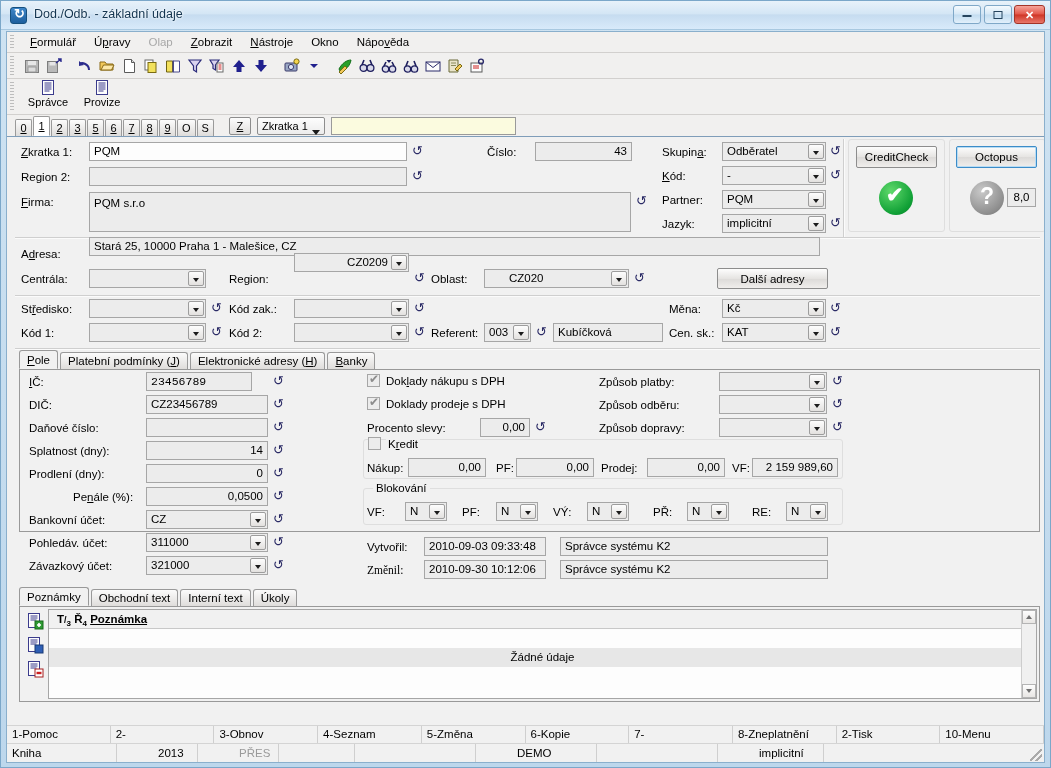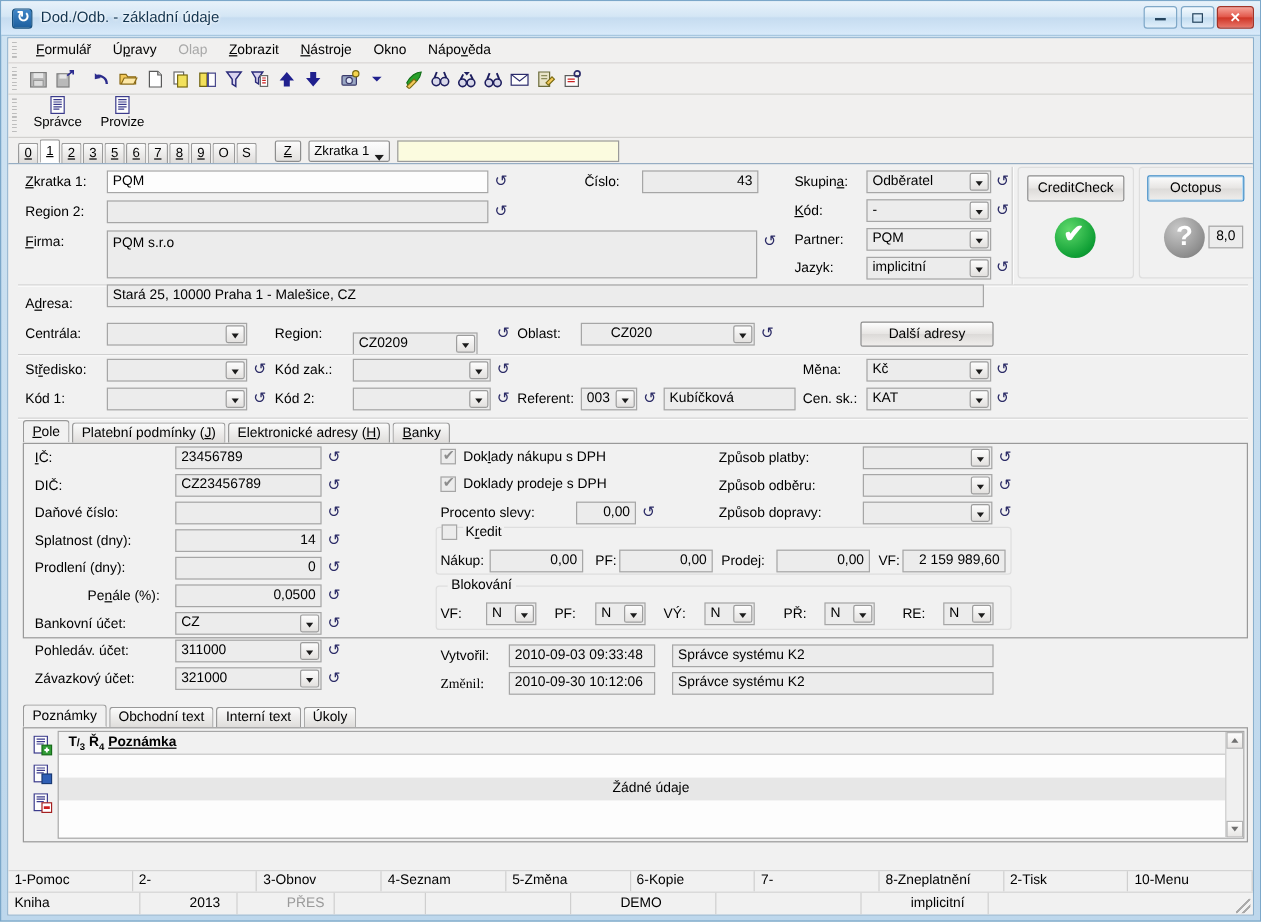--- a/index.html
+++ b/index.html
@@ -505,21 +505,21 @@
       <div class="lbl" style="left:14px; top:111px;">A<u>d</u>resa:</div>
       <div class="fld" style="left:82px; top:100px; width:731px;">Stará 25, 10000  Praha 1 - Malešice, CZ</div>
 
       <div class="lbl" style="left:14px; top:136px;">Centrála:</div>
       <div class="cmb" style="left:82px; top:132px; width:117px;">
         <span></span>
         <span class="btn"></span>
       </div>
 
       <div class="lbl" style="left:222px; top:136px;">Region:</div>
-      <div class="cmb" style="left:287px; top:140px; width:104px;">
+      <div class="cmb" style="left:287px; top:116px; width:115px;text-align:right;">
         <span>CZ0209</span>
         <span class="btn"></span>
       </div>
       <div class="hist" style="left:407px; top:134px;"></div>
 
       <div class="lbl" style="left:424px; top:136px;">Oblast:</div>
       <div class="cmb" style="left:477px; top:132px; width:145px;padding-left:24px;">
         <span>CZ020</span>
         <span class="btn"></span>
       </div>
@@ -583,21 +583,21 @@
 
       <div class="tabstrip" style="left:12px; top:213px;">
         <div class="stab active"><u>P</u>ole</div>
         <div class="stab">Platební podmínky (<u>J</u>)</div>
         <div class="stab">Elektronické adresy (<u>H</u>)</div>
         <div class="stab"><u>B</u>anky</div>
       </div>
       <div class="tabbody" style="left:12px; top:232px; width:1021px; height:163px;"></div>
 
       <div class="lbl" style="left:22px; top:239px;"><u>I</u>Č:</div>
-      <div class="fld" style="left:139px; top:235px; width:122px;">23456789</div>
+      <div class="fld" style="left:139px; top:235px; width:106px;font-family:Liberation Mono, monospace;">23456789</div>
       <div class="hist" style="left:266px; top:237px;"></div>
 
       <div class="lbl" style="left:22px; top:262px;">DIČ:</div>
       <div class="fld" style="left:139px; top:258px; width:122px;">CZ23456789</div>
       <div class="hist" style="left:266px; top:260px;"></div>
 
       <div class="lbl" style="left:22px; top:285px;">Daňové číslo:</div>
       <div class="fld" style="left:139px; top:281px; width:122px;"></div>
       <div class="hist" style="left:266px; top:283px;"></div>
 

